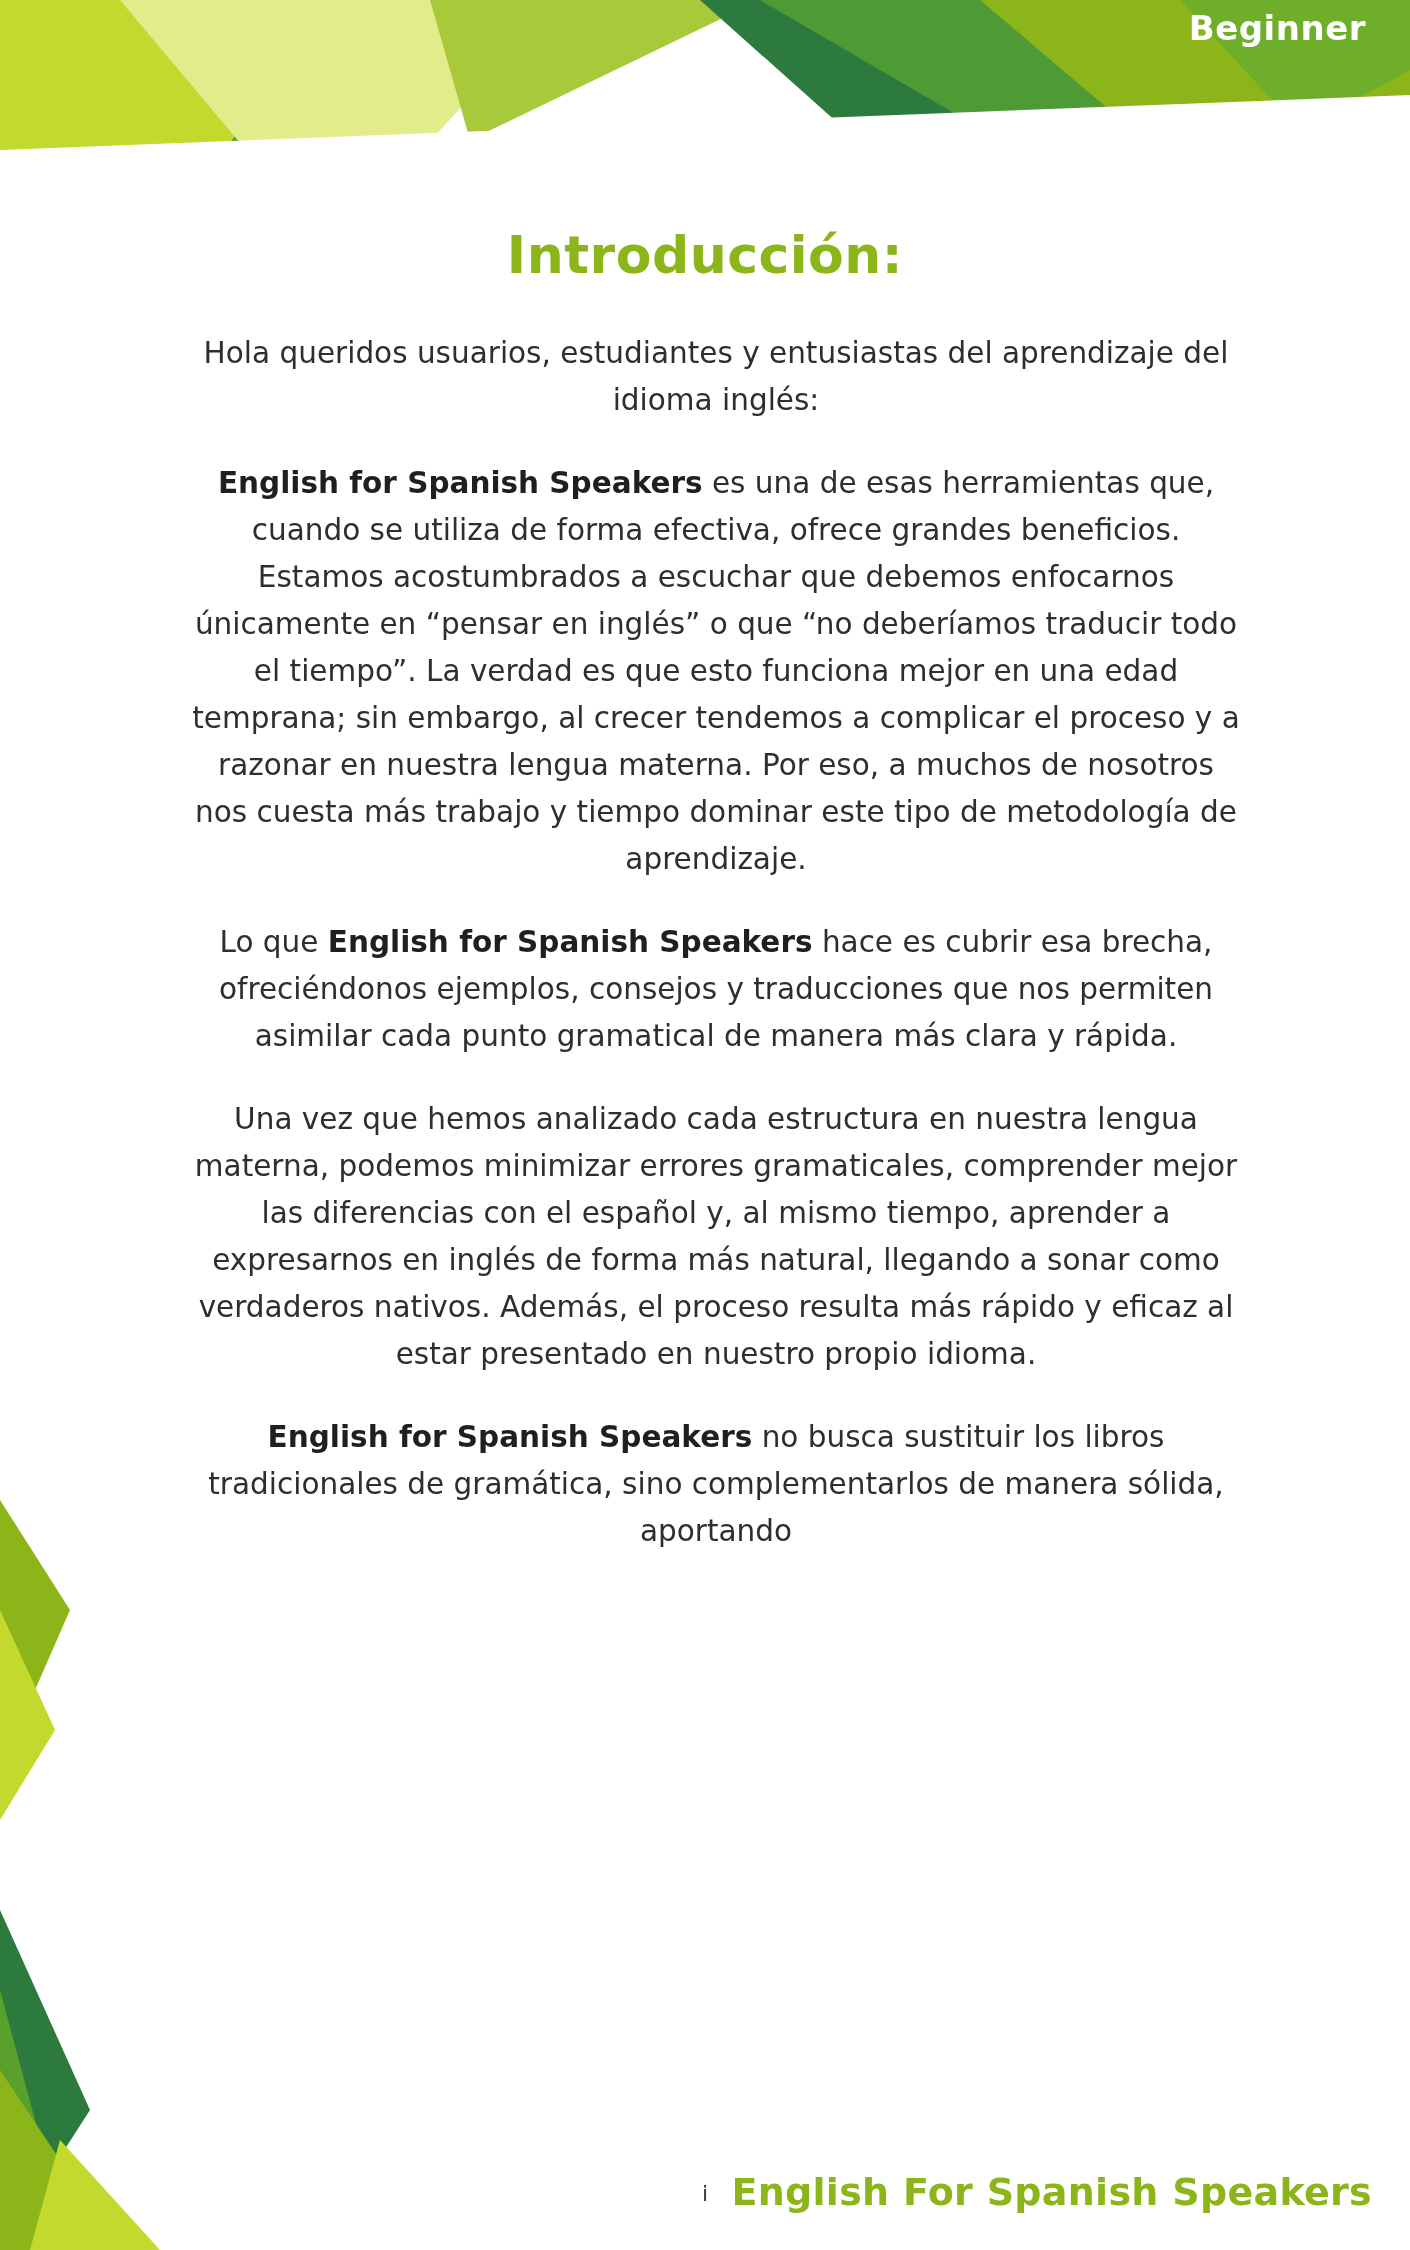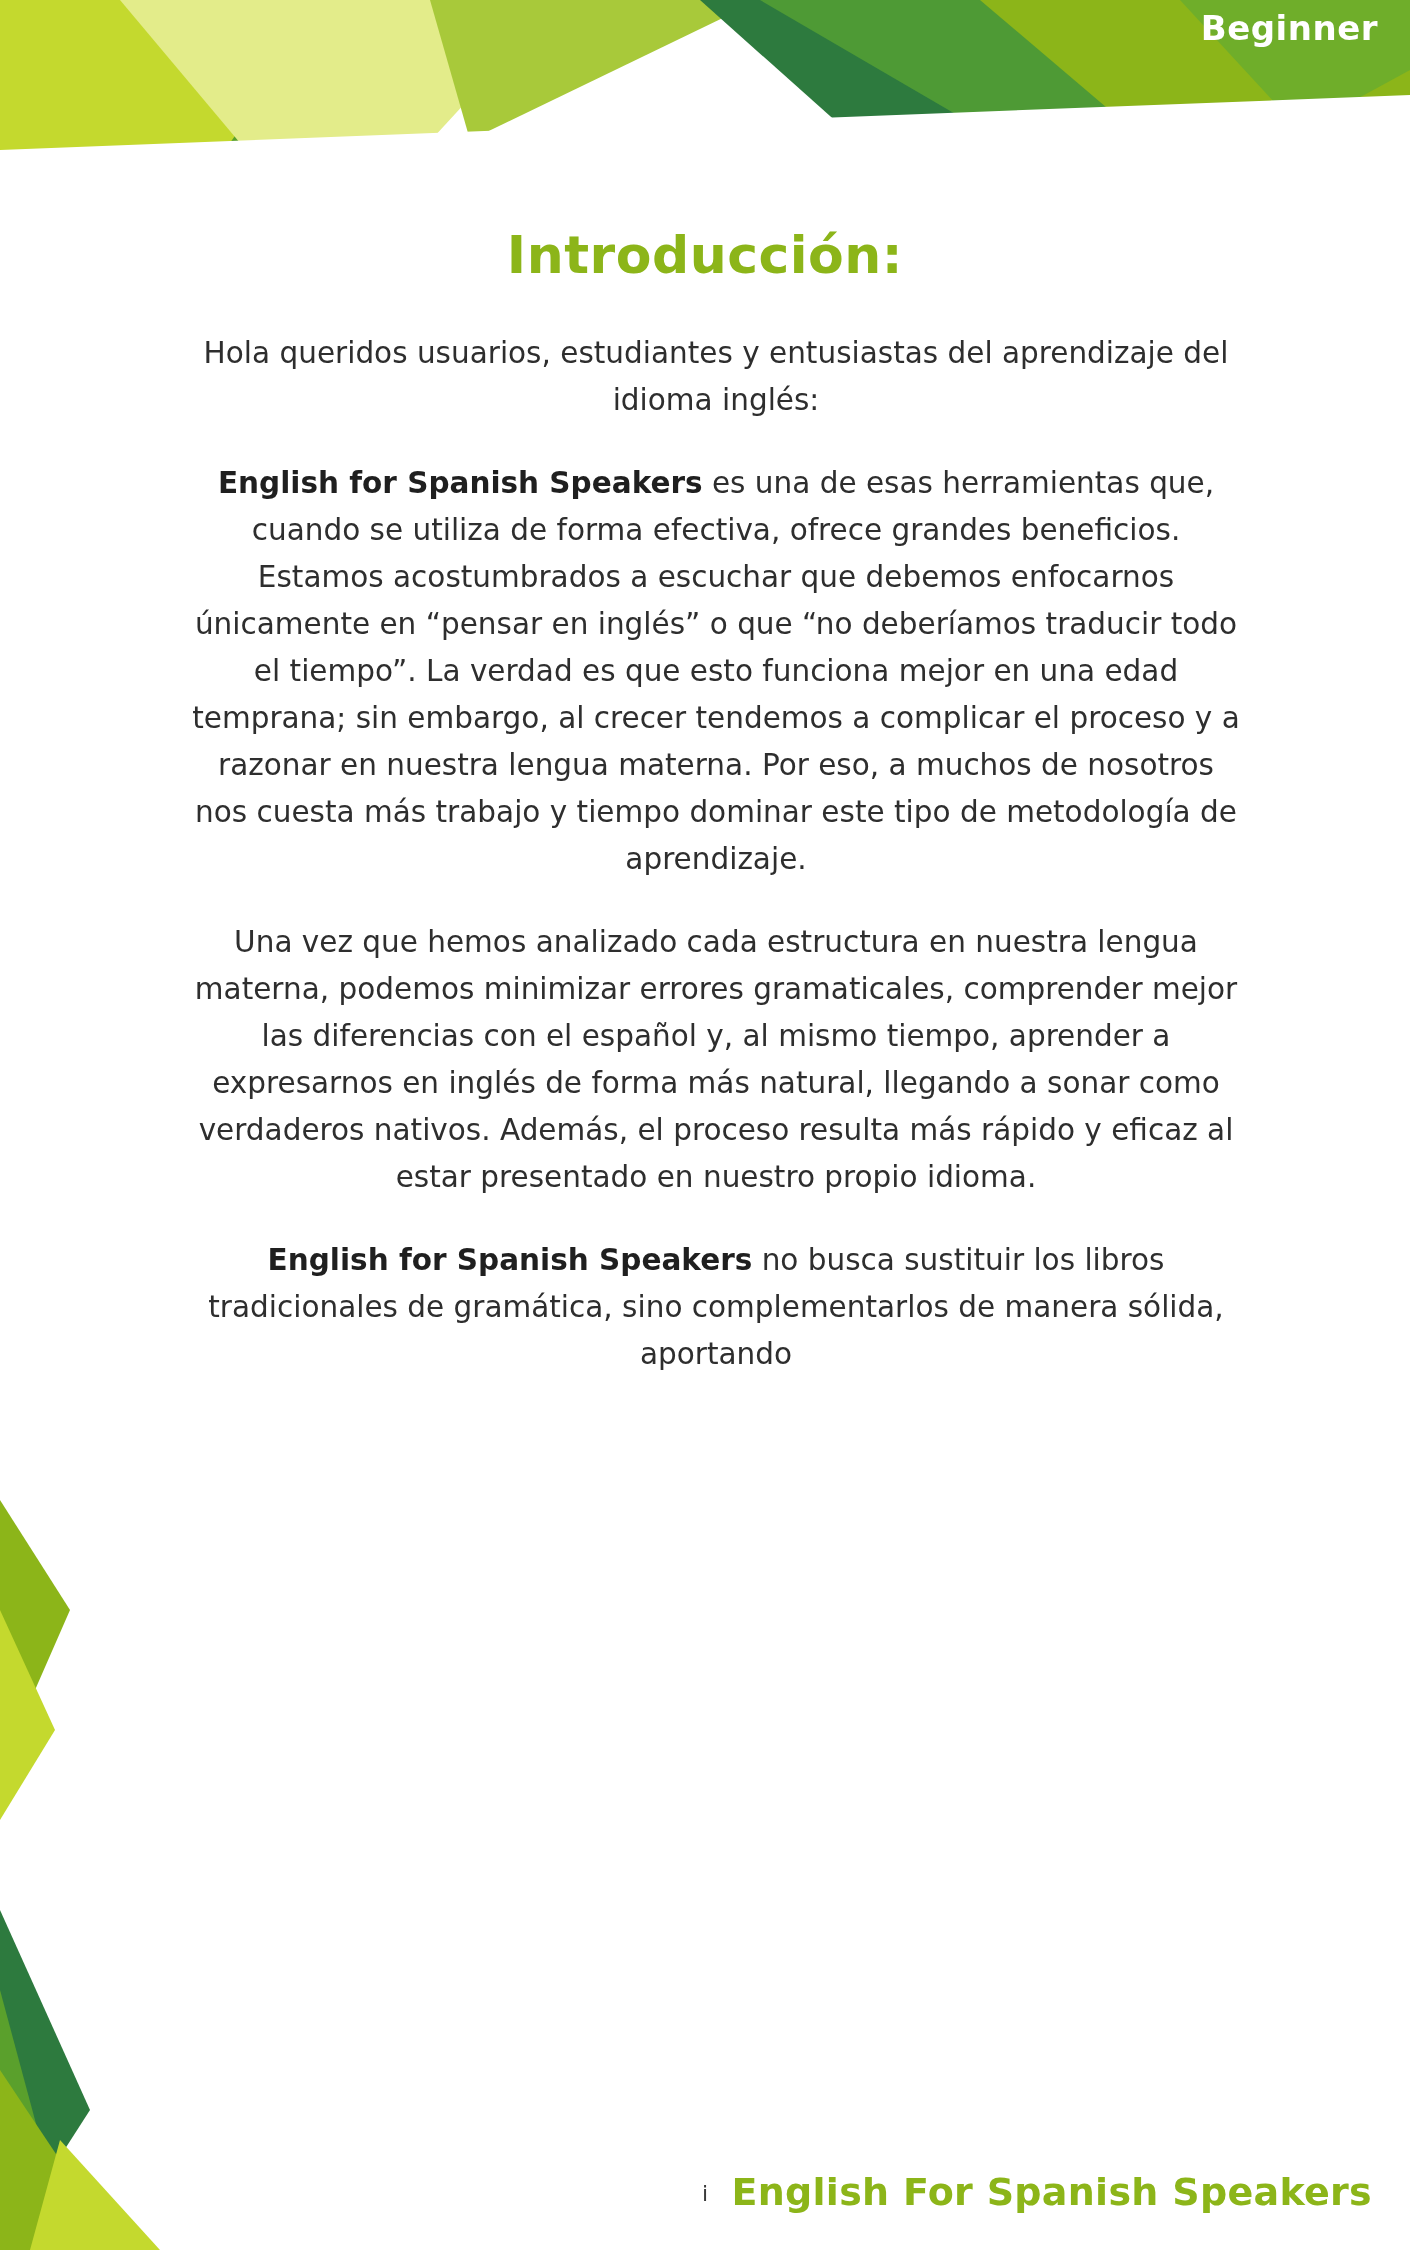--- a/index.html
+++ b/index.html
@@ -36,21 +36,21 @@
   }
   .deco-bottom-right {
     bottom: 0; right: 0;
     width: 360px; height: 340px;
   }
 
   
   .level-badge {
     position: absolute;
     top: 8px;
-    right: 32px;
+    right: 44px;
     font-family: "DejaVu Sans", sans-serif;
     font-weight: bold;
     font-size: 34px;
     letter-spacing: 0.5px;
     color: #ffffff;
     z-index: 5;
     margin-left: 20px;
   }
 
   
@@ -143,20 +143,21 @@
     <polygon points="360,210 360,340 250,340" fill="#ffffff"></polygon>
   </svg>
 
   <div class="level-badge">Beginner</div>
 
   <h1 class="title">Introducción:</h1>
 
   <div class="content">
     <p class="para"><span>Hola queridos usuarios, estudiantes y entusiastas del aprendizaje del idioma inglés:</span></p>
     <p class="para"><b>English for Spanish Speakers</b><span> es una de esas herramientas que, cuando se utiliza de forma efectiva, ofrece grandes beneficios. Estamos acostumbrados a escuchar que debemos enfocarnos únicamente en “pensar en inglés” o que “no deberíamos traducir todo el tiempo”. La verdad es que esto funciona mejor en una edad temprana; sin embargo, al crecer tendemos a complicar el proceso y a razonar en nuestra lengua materna. Por eso, a muchos de nosotros nos cuesta más trabajo y tiempo dominar este tipo de metodología de aprendizaje.</span></p>
+    <p class="para"><span>Lo que </span><b>English for Spanish Speakers</b><span> hace es cubrir esa brecha, ofreciéndonos ejemplos, consejos y traducciones que nos permiten asimilar cada punto gramatical de manera más clara y rápida.</span></p>
     <p class="para"><span>Una vez que hemos analizado cada estructura en nuestra lengua materna, podemos minimizar errores gramaticales, comprender mejor las diferencias con el español y, al mismo tiempo, aprender a expresarnos en inglés de forma más natural, llegando a sonar como verdaderos nativos. Además, el proceso resulta más rápido y eficaz al estar presentado en nuestro propio idioma.</span></p>
     <p class="para"><b>English for Spanish Speakers</b><span> no busca sustituir los libros tradicionales de gramática, sino complementarlos de manera sólida, aportando</span></p>
   </div>
 
   <div class="page-number">i</div>
 
   <div class="brand">English For Spanish Speakers</div>
 
 </div>
 

